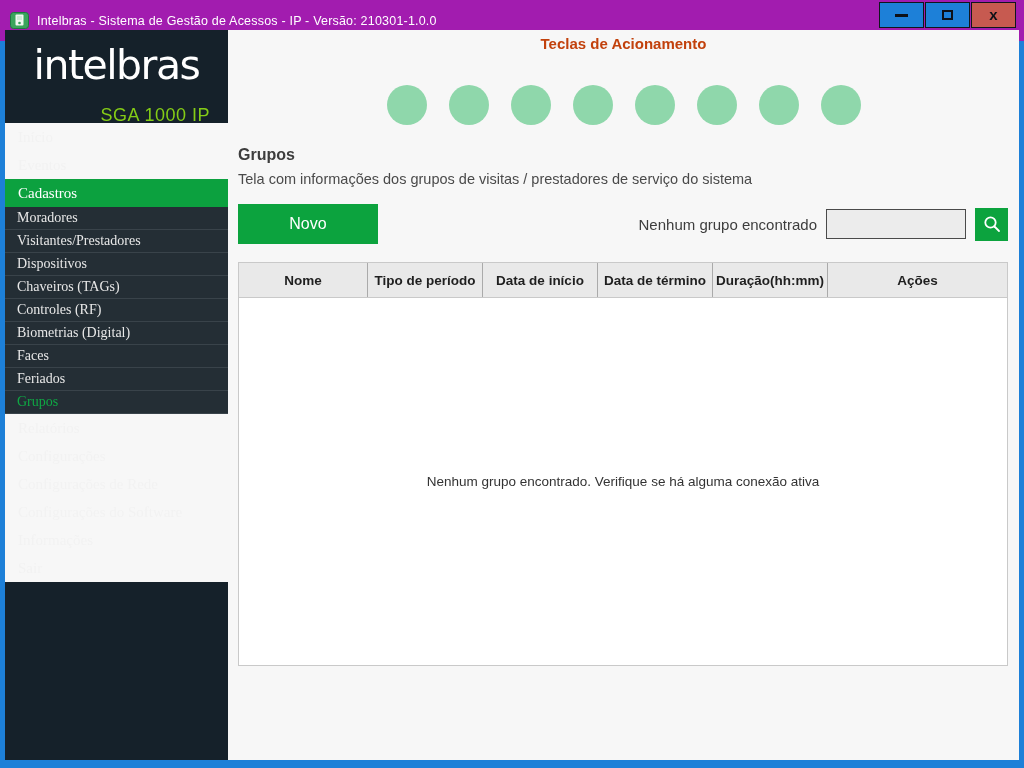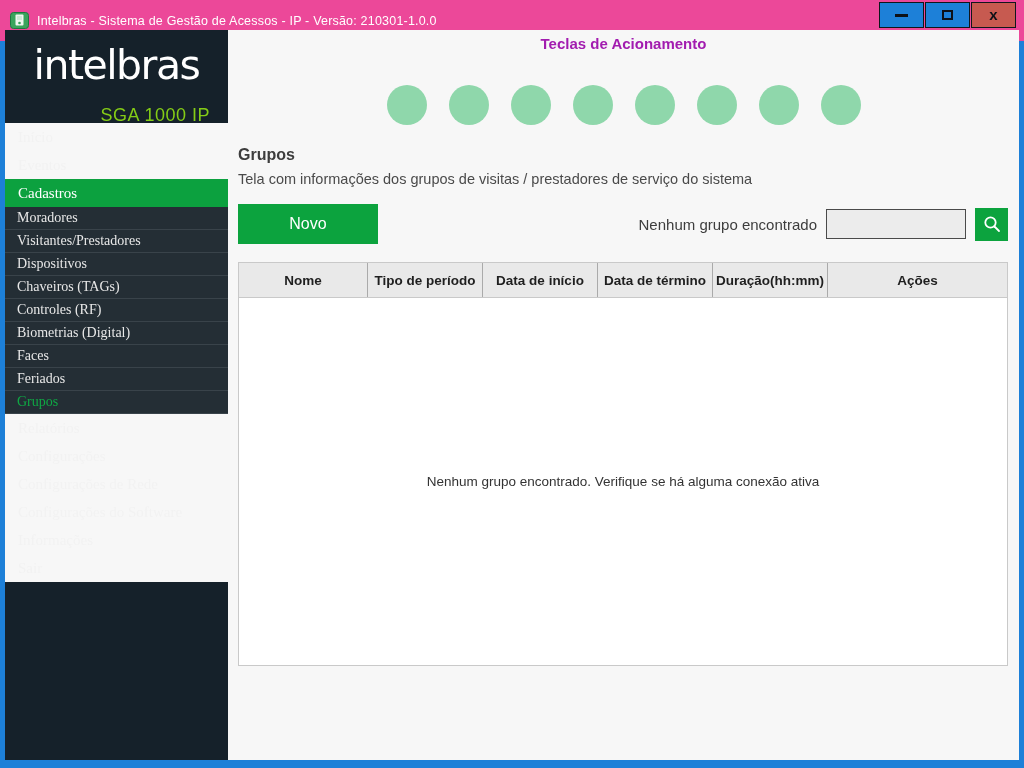--- a/index.html
+++ b/index.html
@@ -7,21 +7,21 @@
   body { font-family:"Liberation Sans", sans-serif; }
 
   .window {
     position:relative; width:1024px; height:768px;
     background:#1d80d8;
   }
 
   
   .titlebar {
     position:absolute; top:0; left:0; right:0; height:41px;
-    background:#ec4899; display:flex; align-items:center;
+    background:#a21caf; display:flex; align-items:center;
   }
   .titlebar-icon { margin-left:10px; width:19px; height:19px; display:flex; }
   .titlebar-title {
     margin-left:8px; color:#ffffff; font-size:12.5px; letter-spacing:0.2px;
   }
   .win-buttons { position:absolute; top:2px; right:8px; display:flex; }
   .win-btn {
     width:45px; height:26px; margin-left:1px;
     display:flex; align-items:center; justify-content:center;
     border:1px solid #10161c; background:#1d80d8; cursor:default;
@@ -60,21 +60,21 @@
     height:23px; line-height:22px; padding-left:12px; font-size:14px;
     background:#242e35; border-bottom:1px solid #39434a; color:#e8e8e8;
   }
   .menu-item.sub.active { color:#0fa844; }
 
   
   .main { position:relative; flex:1; background:#f7f7f7; overflow:hidden; }
 
   .panel-title {
     position:absolute; top:5px; left:0; right:0; text-align:center;
-    color:#a21caf; font-size:15px; font-weight:bold;
+    color:#c2410c; font-size:15px; font-weight:bold;
   }
   .keys-row {
     position:absolute; top:55px; left:0; right:0;
     display:flex; justify-content:center; gap:22px;
   }
   .key-circle {
     width:40px; height:40px; border-radius:50%; background:#8fd7ab; cursor:pointer;
   }
 
   .page-title {

